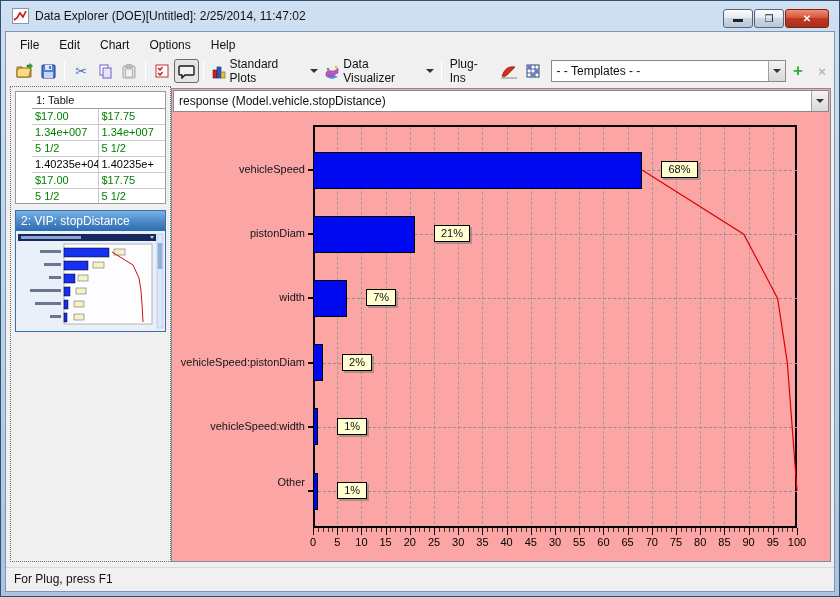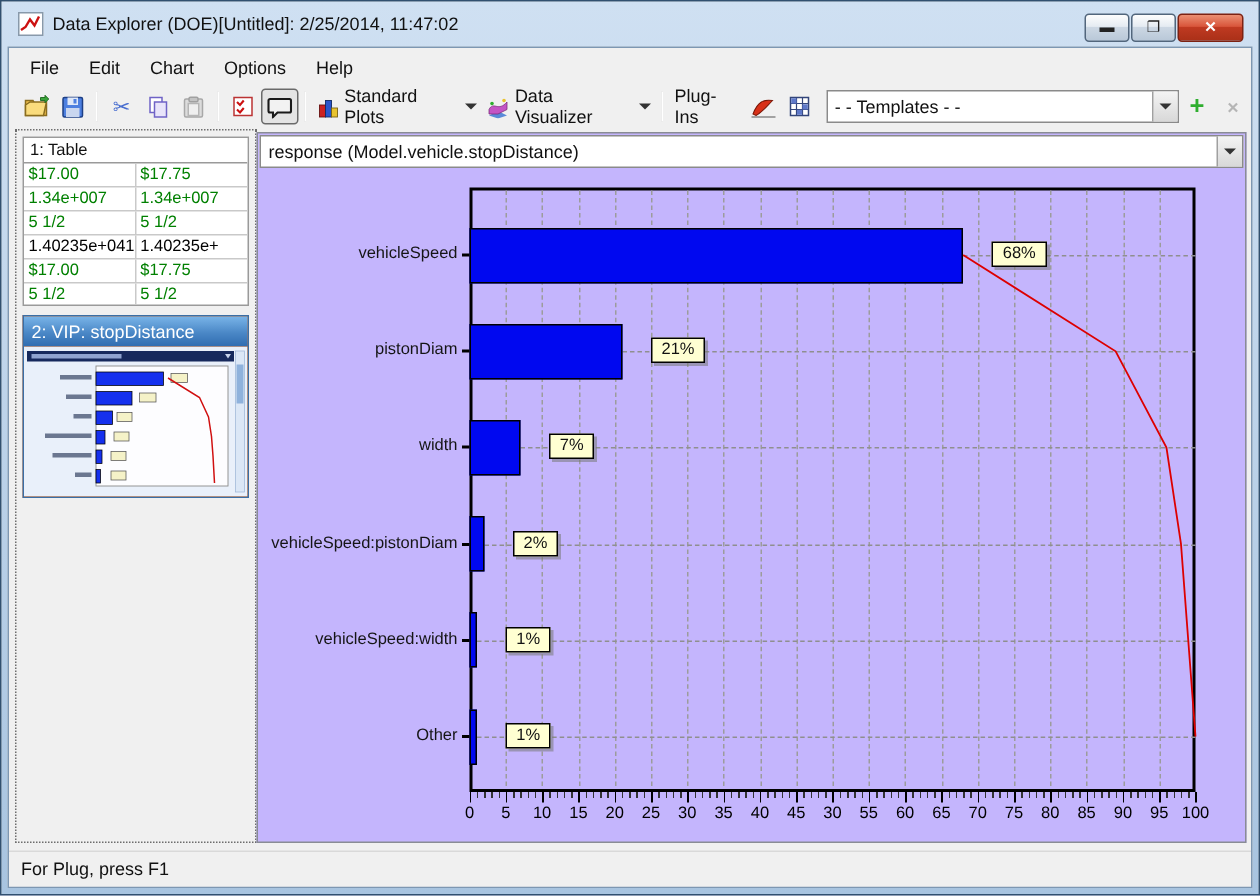--- a/index.html
+++ b/index.html
@@ -46,37 +46,37 @@
   .templates-combo { width:242px; margin-left:6px; }
   .plus-icon { color:#2fae2f; font-size:17px; font-weight:bold; }
   .x-icon { color:#b5b5b5; font-size:13px; font-weight:bold; }
 
   .content { position:absolute; top:54px; left:0; right:0; bottom:24px; background:#f0f0f0; }
 
   
   .sidebar { position:absolute; left:4px; top:0; width:161px; bottom:5px;
     border:1px dotted #6d6d6d; background:#f0f0f0; overflow:hidden; }
   .table-panel { position:absolute; left:4px; top:4px; width:151px; height:113px;
-    border:1px solid #9a9a9a; background:#fff; overflow:hidden; }
+    border:1px solid #9a9a9a; background:#fff; overflow:hidden;padding-left:16px; }
   .table-header { height:17px; font-size:11px; color:#111; padding:2px 4px;
     border-bottom:1px solid #9a9a9a; background:#fff; }
   .trow { display:flex; height:16px; border-bottom:1px solid #c9c9c9; }
   .tcell { width:50%; font-size:11px; line-height:15px; padding:0 3px; white-space:nowrap;
     overflow:hidden; border-right:1px solid #c9c9c9; }
   .tcell:last-child { border-right:none; }
 
   .vip-panel { position:absolute; left:4px; top:123px; width:151px; height:122px;
     border:1px solid #3a6ea5; background:#f97316; }
   .vip-header { height:20px; font-size:12px; color:#fff; padding:3px 5px;
     background:linear-gradient(#79b4e8,#4a87c6 55%,#2f6cb0); white-space:nowrap; overflow:hidden; }
   .vip-thumb { width:149px; height:100px; display:block; }
 
   
   .chart-panel { position:absolute; left:165px; top:2px; right:3px; bottom:5px;
-    background:#c4b5fd; border:1px solid #898c95; }
+    background:#fca5a5; border:1px solid #898c95; }
   .response-combo { position:absolute; top:1px; left:1px; right:1px; }
 
   .plot-wrap { position:absolute; left:141px; top:36px; width:508px; height:403px; }
   .plot-border { position:absolute; left:0; top:0; width:484px; height:403px;
     border:2px solid #000; }
   .vgrid { position:absolute; top:2px; bottom:6px; height:397px; width:0;
     border-left:1px dashed #9c9c9c; }
   .leader { position:absolute; height:0; border-top:1px dashed #8f8f8f; }
   .bar { position:absolute; left:0; background:#0008f0; border:1px solid #000; height:37px; }
   .pctbox { position:absolute; background:#ffffd2; border:1px solid #000; font-size:11px;
@@ -359,21 +359,21 @@
             <div class="cat" style="top: 230.6px;">vehicleSpeed:pistonDiam</div>
             <div class="ytick" style="top: 236.6px;"></div>
             <div class="pctbox" style="left: 29.04px; top: 228.6px; background: rgb(255, 255, 210);">2%</div>
             <div class="leader" style="left: 4.84px; top: 301.8px; width: 479.16px;"></div>
             <div class="bar" style="top: 283.3px; width: 4.84px; background: rgb(0, 8, 240);"></div>
             <div class="cat" style="top: 294.8px;">vehicleSpeed:width</div>
             <div class="ytick" style="top: 300.8px;"></div>
             <div class="pctbox" style="left: 24.2px; top: 292.8px; background: rgb(255, 255, 210);">1%</div>
             <div class="leader" style="left: 4.84px; top: 366px; width: 479.16px;"></div>
             <div class="bar" style="top: 347.5px; width: 4.84px; background: rgb(0, 8, 240);"></div>
-            <div class="cat" style="top: 359px;">Other</div>
+            <div class="cat" style="top: 351px;">Other</div>
             <div class="ytick" style="top: 365px;"></div>
             <div class="pctbox" style="left: 24.2px; top: 357px; background: rgb(255, 255, 210);">1%</div>
             <div class="xlabel" style="left: -15px;">0</div>
             <div class="xlabel" style="left: 9.2px;">5</div>
             <div class="xlabel" style="left: 33.4px;">10</div>
             <div class="xlabel" style="left: 57.6px;">15</div>
             <div class="xlabel" style="left: 81.8px;">20</div>
             <div class="xlabel" style="left: 106px;">25</div>
             <div class="xlabel" style="left: 130.2px;">30</div>
             <div class="xlabel" style="left: 154.4px;">35</div>

